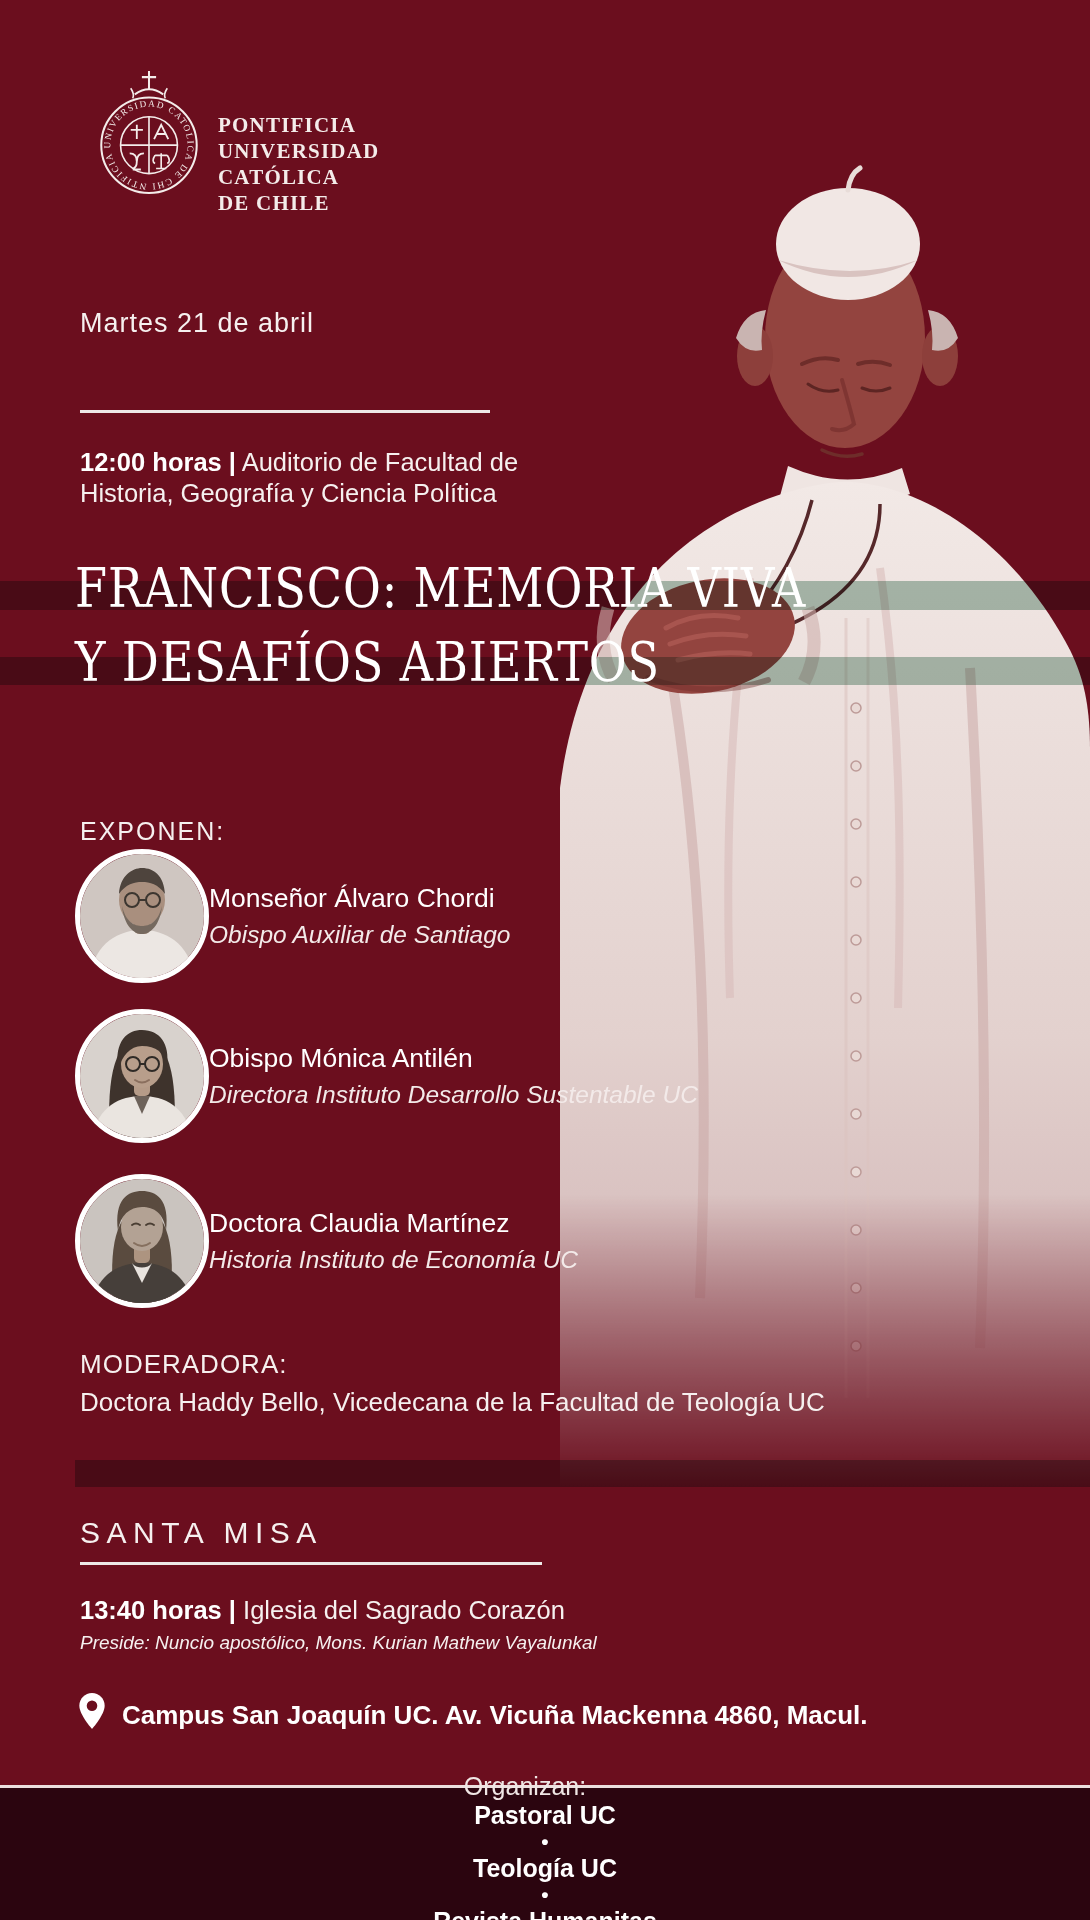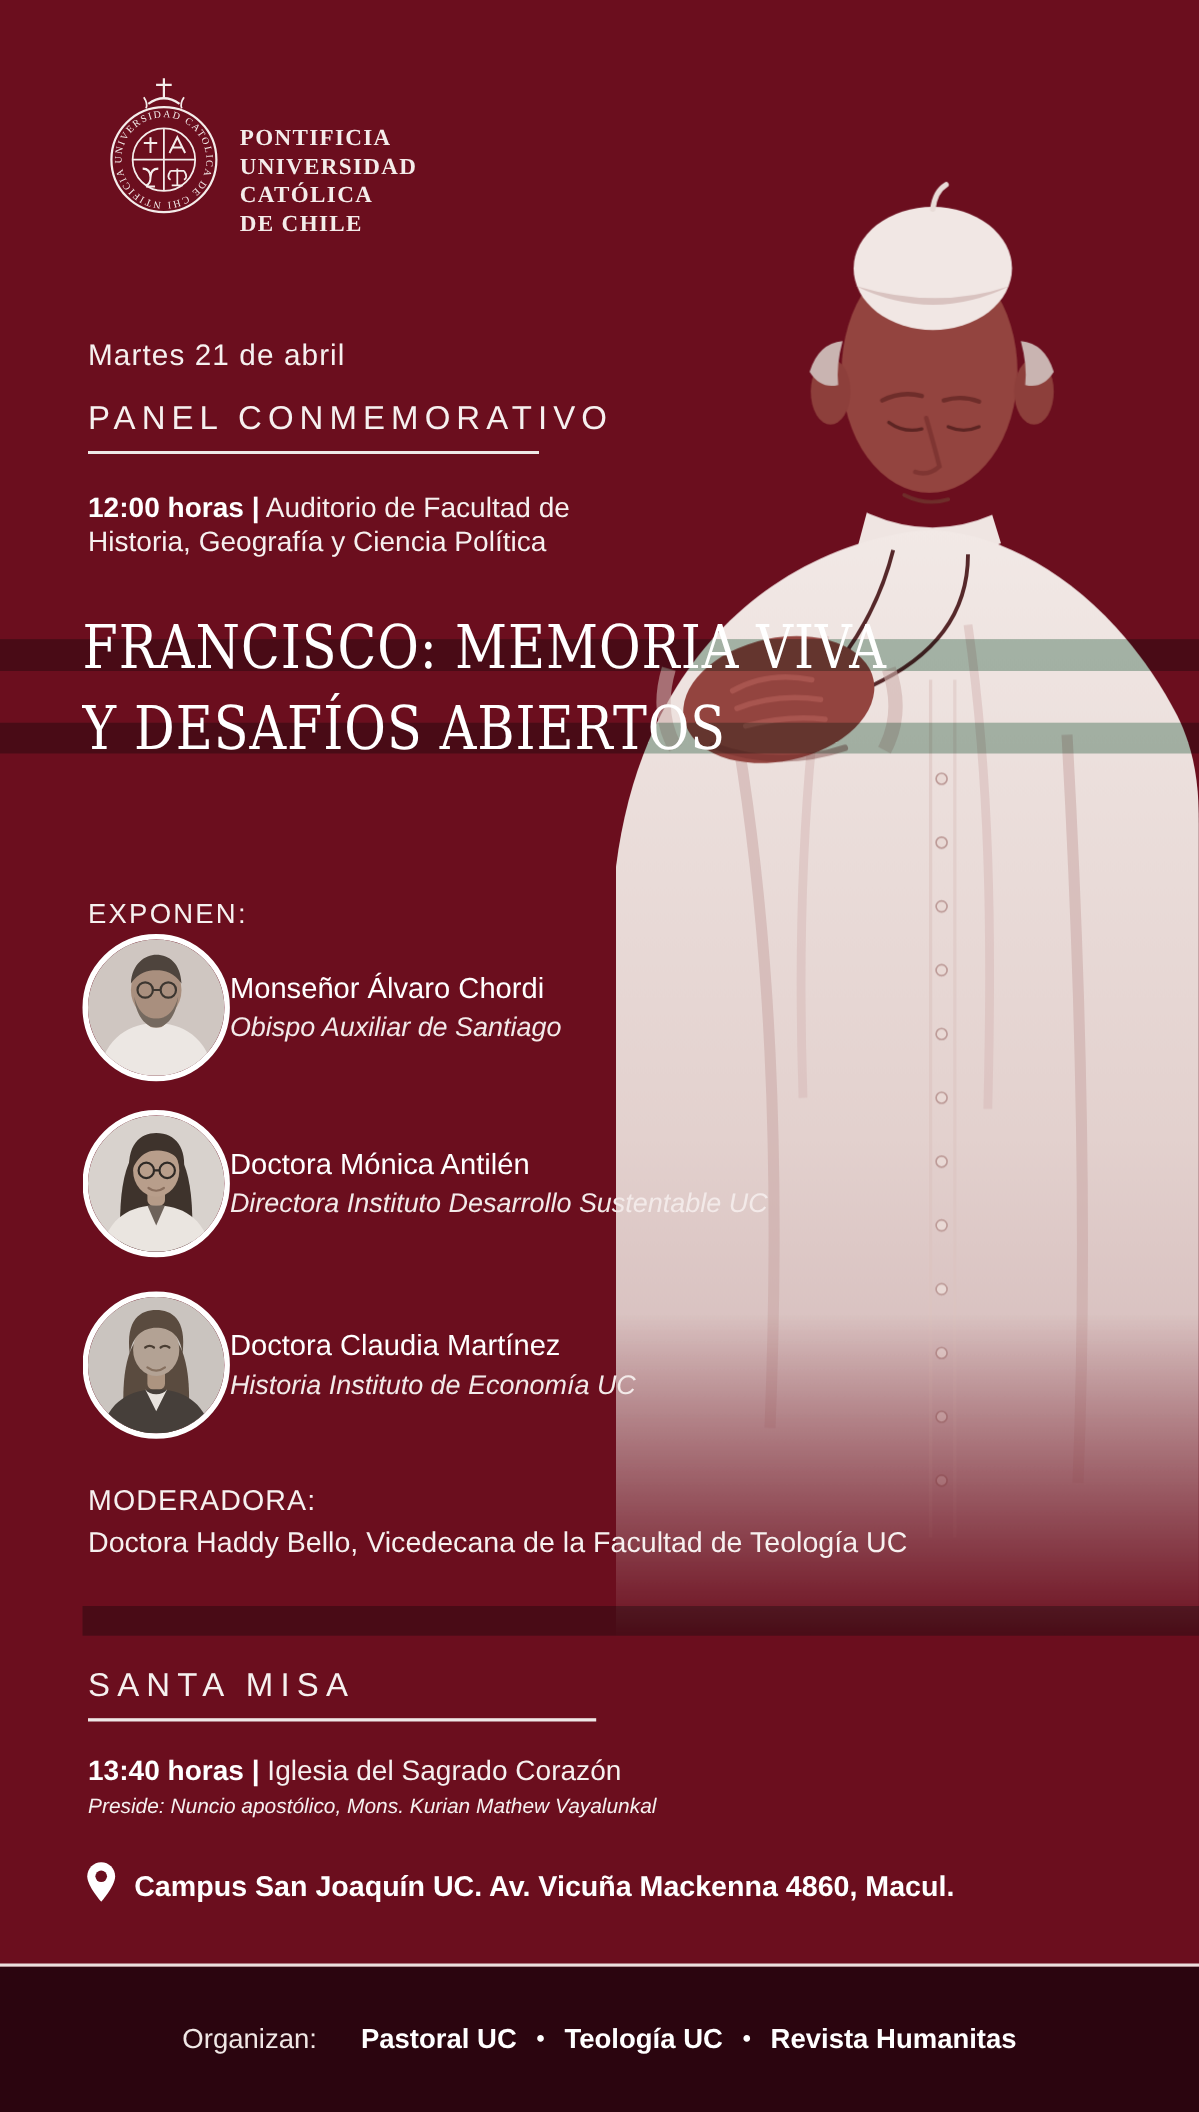--- a/index.html
+++ b/index.html
@@ -56,21 +56,21 @@
   .mass-info{left:80px;top:1596px;font-size:25.5px;z-index:3;}
   .preside{left:80px;top:1632px;font-size:19px;font-style:italic;z-index:3;}
 
   
   .pin{left:78px;top:1692px;width:28px;height:38px;z-index:3;}
   .venue{left:122px;top:1700px;font-size:26px;font-weight:bold;color:#FFFFFF;z-index:3;}
 
   
   .hairline{left:0;right:0;top:1785px;height:3px;background:#ECDFDE;z-index:4;}
   .footer{left:0;right:0;top:1788px;bottom:0;background:#2B050F;z-index:4;
-          display:flex;align-items:center;justify-content:center;font-size:25px;}
+          display:flex;align-items:center;justify-content:center;font-size:25px;flex-direction:column;}
   .footer-label{margin-right:40px;color:#F0E7E5;}
   .org{font-weight:bold;color:#FFFFFF;}
   .dot{margin:0 18px;font-weight:bold;color:#FFFFFF;font-size:21px;}
 </style>
 </head>
 <body>
 
 <div class="poster">
 
   <svg class="pope" viewBox="0 0 540 1342" aria-hidden="true">
@@ -178,21 +178,20 @@
   </svg>
 
   <div class="abs wordmark">
     <div>PONTIFICIA</div>
     <div>UNIVERSIDAD</div>
     <div>CATÓLICA</div>
     <div>DE CHILE</div>
   </div>
 
   <div class="abs date">Martes 21 de abril</div>
-  <div class="abs section-heading panel-heading">PANEL CONMEMORATIVO</div>
   <div class="rule rule-panel"></div>
   <div class="abs info">
     <span class="b">12:00 horas |</span>
     <span>Auditorio de Facultad de</span><br>
     <span>Historia, Geografía y Ciencia Política</span>
   </div>
 
   <div class="title-line title-1">FRANCISCO: MEMORIA VIVA</div>
   <div class="title-line title-2">Y DESAFÍOS ABIERTOS</div>
 
@@ -232,21 +231,21 @@
         <path d="M38,56 C34,26 48,16 62,16 C80,16 90,30 87,52 C84,38 76,32 62,32 C50,32 42,42 38,56 Z" fill="#3E332C"></path>
         <g stroke="#2F2A26" stroke-width="2" fill="none">
           <circle cx="53" cy="50" r="7"></circle>
             <circle cx="72" cy="50" r="7"></circle>
             <path d="M60,50 L65,50"></path>
         </g>
         <path d="M55,66 q7,5 14,0" stroke="#8A6F5E" stroke-width="2" fill="none" stroke-linecap="round"></path>
       </svg>
     </div>
     <div>
-      <div class="speaker-name">Doctora Mónica Antilén</div>
+      <div class="speaker-name">Obispo Mónica Antilén</div>
       <div class="speaker-role">Directora Instituto Desarrollo Sustentable UC</div>
     </div>
   </div>
 
   <div class="speaker speaker-3">
     <div class="avatar">
       <svg viewBox="0 0 124 124" aria-hidden="true">
         <rect width="124" height="124" fill="#CAC4BF"></rect>
         <path d="M34,124 C28,70 36,30 62,30 C88,30 96,70 90,124 Z" fill="#5A4B3F"></path>
         <path d="M12,124 C18,94 40,84 62,84 C84,84 106,94 112,124 Z" fill="#463F3A"></path>

